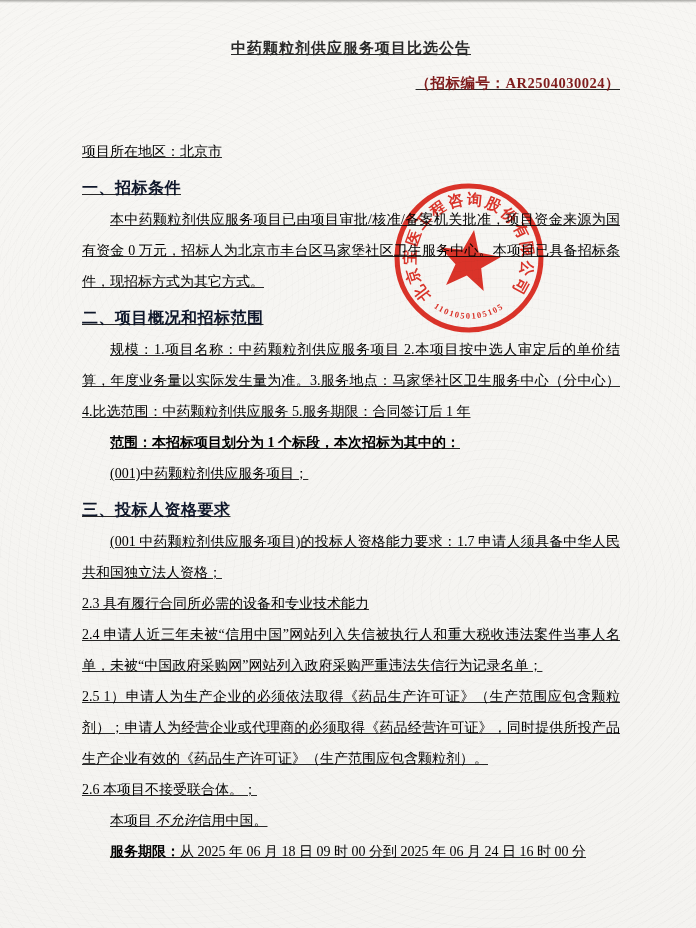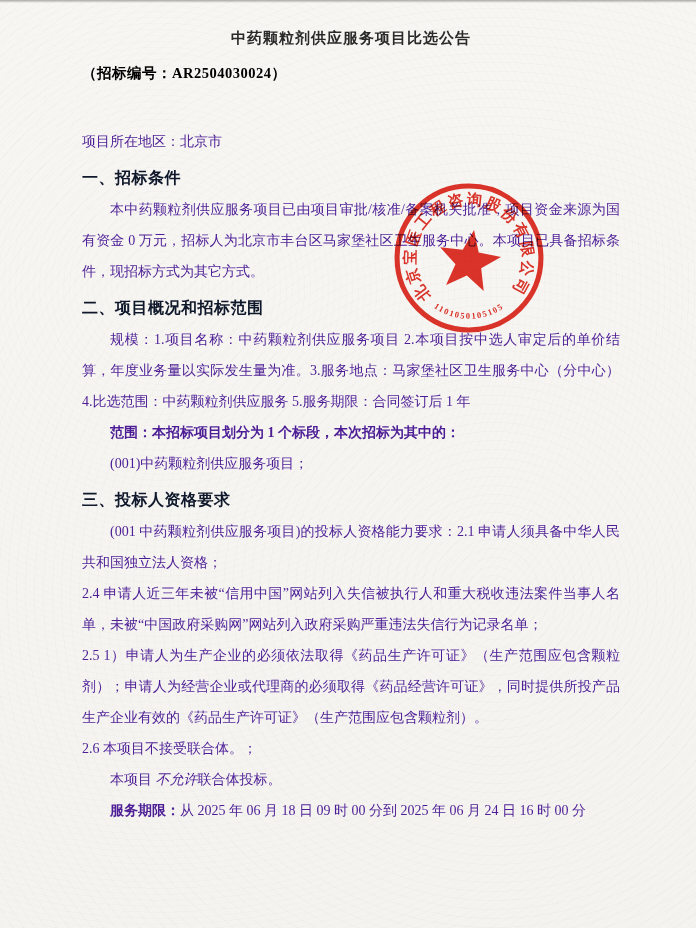--- a/index.html
+++ b/index.html
@@ -17,36 +17,36 @@
       repeating-radial-gradient(circle at 23% 31%, rgba(0,0,0,0.012) 0 1px, transparent 1px 6px),
       repeating-radial-gradient(circle at 71% 64%, rgba(0,0,0,0.015) 0 1px, transparent 1px 9px),
       linear-gradient(#f7f6f3,#f4f3f0);
   }
   .scan-edge-top{
     position:absolute;top:0;left:0;right:0;height:3px;
     background:linear-gradient(#6a6a66,rgba(120,120,116,0));
     opacity:.55;
   }
   .content{
-    position:absolute;left:82px;top:0;width:538px;
+    position:absolute;left:82px;top:10px;width:538px;text-decoration:underline;
   }
   .doc-title{
     margin:26px 0 0 0;text-align:center;
     font-size:15px;font-weight:700;letter-spacing:1px;
     line-height:24px;color:#2a2a2a;
   }
   .doc-subtitle{
-    margin:11px 0 2px 0;text-align:left;
+    margin:11px 0 2px 0;text-align:right;
     font-size:14.5px;font-weight:700;letter-spacing:.5px;
-    line-height:24px;color:#000000;
+    line-height:24px;color:#7f1d1d;
   }
   .doc-body{margin-top:41px;}
   .para{
     margin:0;font-size:14px;line-height:31px;
-    text-align:justify;word-break:break-all;color:#4c1d95;
+    text-align:justify;word-break:break-all;color:#000000;
   }
   .para.indent{text-indent:2em;}
   .para.bold{font-weight:700;}
   .h{
     margin:5px 0 1px 0;font-size:16px;font-weight:700;
     line-height:31px;color:#0f172a;letter-spacing:.5px;
   }
   .it{font-style:italic;margin-top:40px;}
   .bd{font-weight:700;}
   .seal{
@@ -67,25 +67,26 @@
   <h2 class="doc-subtitle">（招标编号：AR2504030024）</h2>
   <div class="doc-body">
       <p class="para">项目所在地区：北京市</p>
       <h3 class="h">一、招标条件</h3>
       <p class="para indent">本中药颗粒剂供应服务项目已由项目审批/核准/备案机关批准，项目资金来源为国有资金 0 万元，招标人为北京市丰台区马家堡社区卫生服务中心。本项目已具备招标条件，现招标方式为其它方式。</p>
       <h3 class="h">二、项目概况和招标范围</h3>
       <p class="para indent">规模：1.项目名称：中药颗粒剂供应服务项目 2.本项目按中选人审定后的单价结算，年度业务量以实际发生量为准。3.服务地点：马家堡社区卫生服务中心（分中心）4.比选范围：中药颗粒剂供应服务 5.服务期限：合同签订后 1 年</p>
       <p class="para indent bold">范围：本招标项目划分为 1 个标段，本次招标为其中的：</p>
       <p class="para indent">(001)中药颗粒剂供应服务项目；</p>
       <h3 class="h">三、投标人资格要求</h3>
-      <p class="para indent">(001 中药颗粒剂供应服务项目)的投标人资格能力要求：2.1 申请人须具备中华人民共和国独立法人资格；</p>
+      <p class="para indent">(001 中药颗粒剂供应服务项目)的投标人资格能力要求：1.7 申请人须具备中华人民共和国独立法人资格；</p>
+      <p class="para">2.3 具有履行合同所必需的设备和专业技术能力</p>
       <p class="para">2.4 申请人近三年未被“信用中国”网站列入失信被执行人和重大税收违法案件当事人名单，未被“中国政府采购网”网站列入政府采购严重违法失信行为记录名单；</p>
       <p class="para">2.5 1）申请人为生产企业的必须依法取得《药品生产许可证》（生产范围应包含颗粒剂）；申请人为经营企业或代理商的必须取得《药品经营许可证》，同时提供所投产品生产企业有效的《药品生产许可证》（生产范围应包含颗粒剂）。</p>
       <p class="para">2.6 本项目不接受联合体。；</p>
-      <p class="para indent"><span>本项目 </span><span class="it">不允许</span><span>联合体投标。</span></p>
+      <p class="para indent"><span>本项目 </span><span class="it">不允许</span><span>信用中国。</span></p>
       <p class="para indent"><span class="bd">服务期限：</span><span>从 2025 年 06 月 18 日 09 时 00 分到 2025 年 06 月 24 日 16 时 00 分</span></p>
       <p class="para indent"></p>
     </div>
 </div>
 
 <svg class="seal" viewBox="0 0 156 156" aria-hidden="true">
   <defs>
     <path id="arcTop" d="M 40.5 115.5 A 53 53 0 1 1 115.5 115.5" fill="none"></path>
     <path id="arcBottom" d="M 32 116.6 A 60 60 0 0 0 124 116.6" fill="none"></path>
   </defs>

